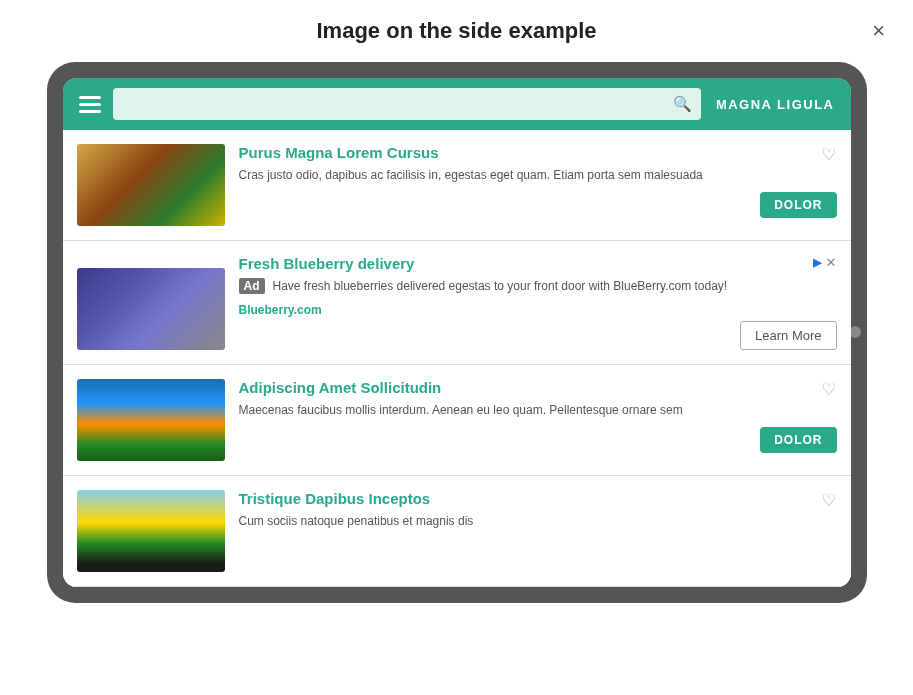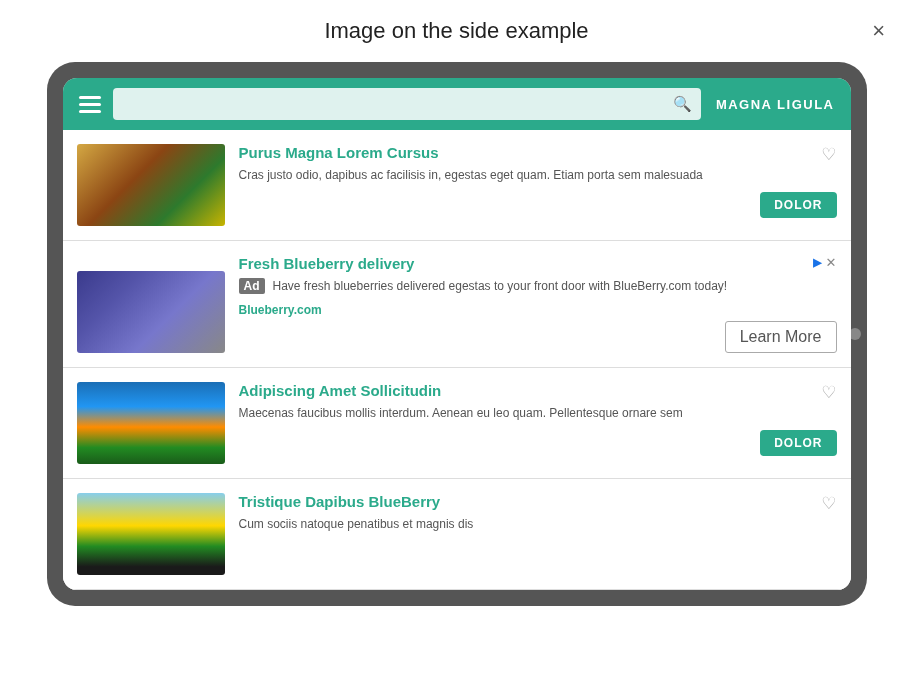--- a/index.html
+++ b/index.html
@@ -15,21 +15,21 @@
     
     .modal-header {
       display: flex;
       align-items: center;
       justify-content: center;
       padding: 18px 40px;
       position: relative;
     }
     .modal-title {
       font-size: 22px;
-      font-weight: normal;
+      font-weight: bold;
       color: #222;
     }
     .close-btn {
       position: absolute;
       right: 28px;
       top: 50%;
       transform: translateY(-50%);
       font-size: 22px;
       color: #555;
       cursor: pointer;
@@ -226,21 +226,21 @@
       font-weight: bold;
       margin-top: 8px;
       margin-bottom: 4px;
     }
     .learn-more-btn {
       background: white;
       color: #555;
       border: 1px solid #aaa;
       border-radius: 3px;
       padding: 6px 14px;
-      font-size: 16px;
+      font-size: 13px;
       cursor: pointer;
       float: right;
     }
     .ad-controls {
       position: absolute;
       right: 14px;
       top: 14px;
       display: flex;
       align-items: center;
       gap: 4px;
@@ -335,21 +335,21 @@
           </div>
         </div>
         <span class="heart-icon">♡</span>
       </div>
 
       <div class="list-item">
         <div class="list-item-image">
           <div class="list-item-image-couple"></div>
         </div>
         <div class="list-item-content">
-          <div class="item-title">Tristique Dapibus BlueBerry</div>
+          <div class="item-title">Tristique Dapibus Inceptos</div>
           <div class="item-desc">Cum sociis natoque penatibus et magnis dis</div>
         </div>
         <span class="heart-icon">♡</span>
       </div>
 
     </div>
   </div>
 </div>
 
 </body></html>

